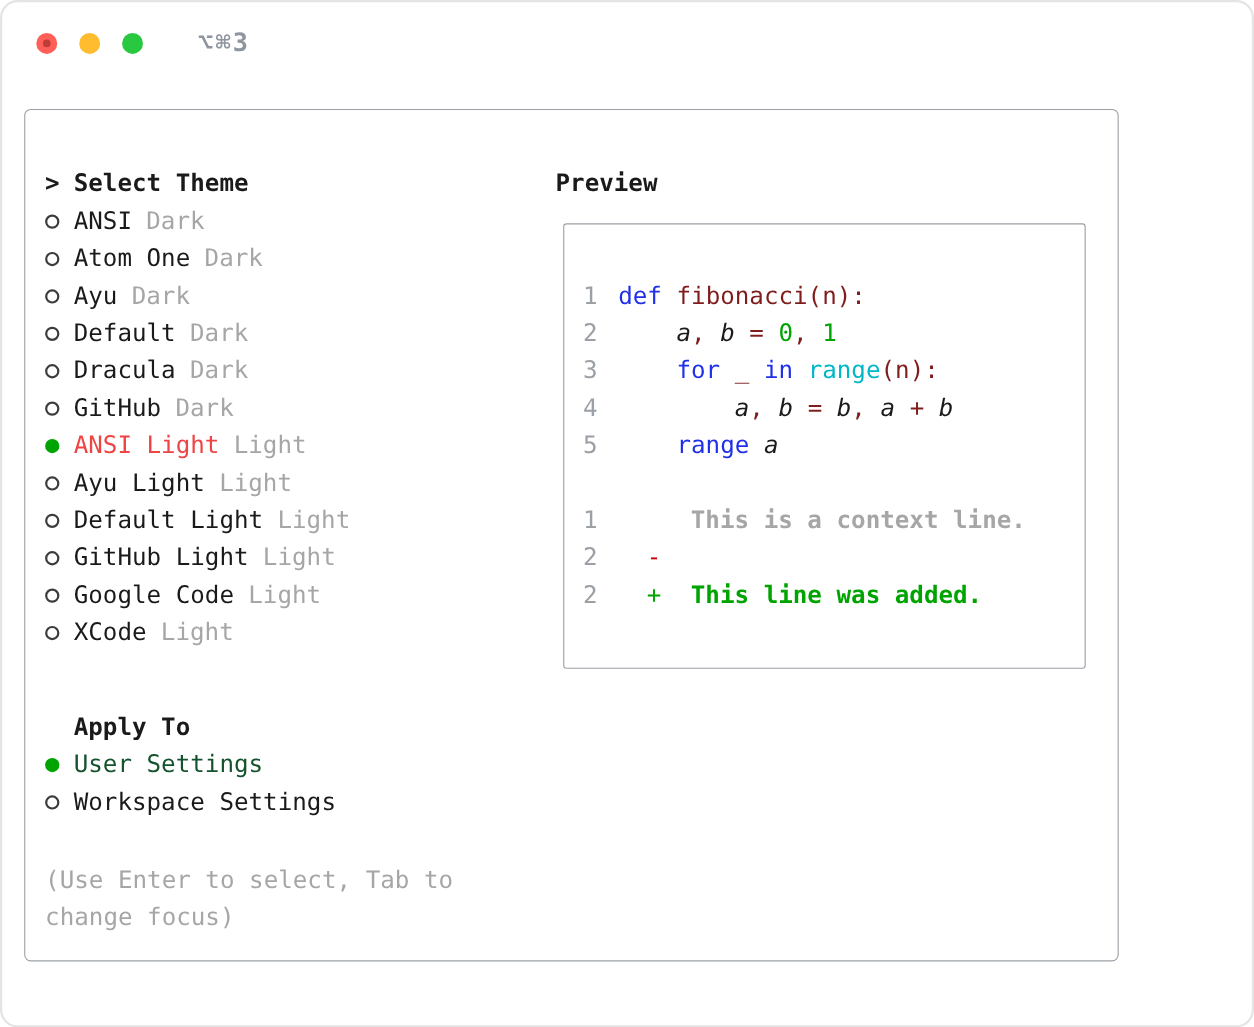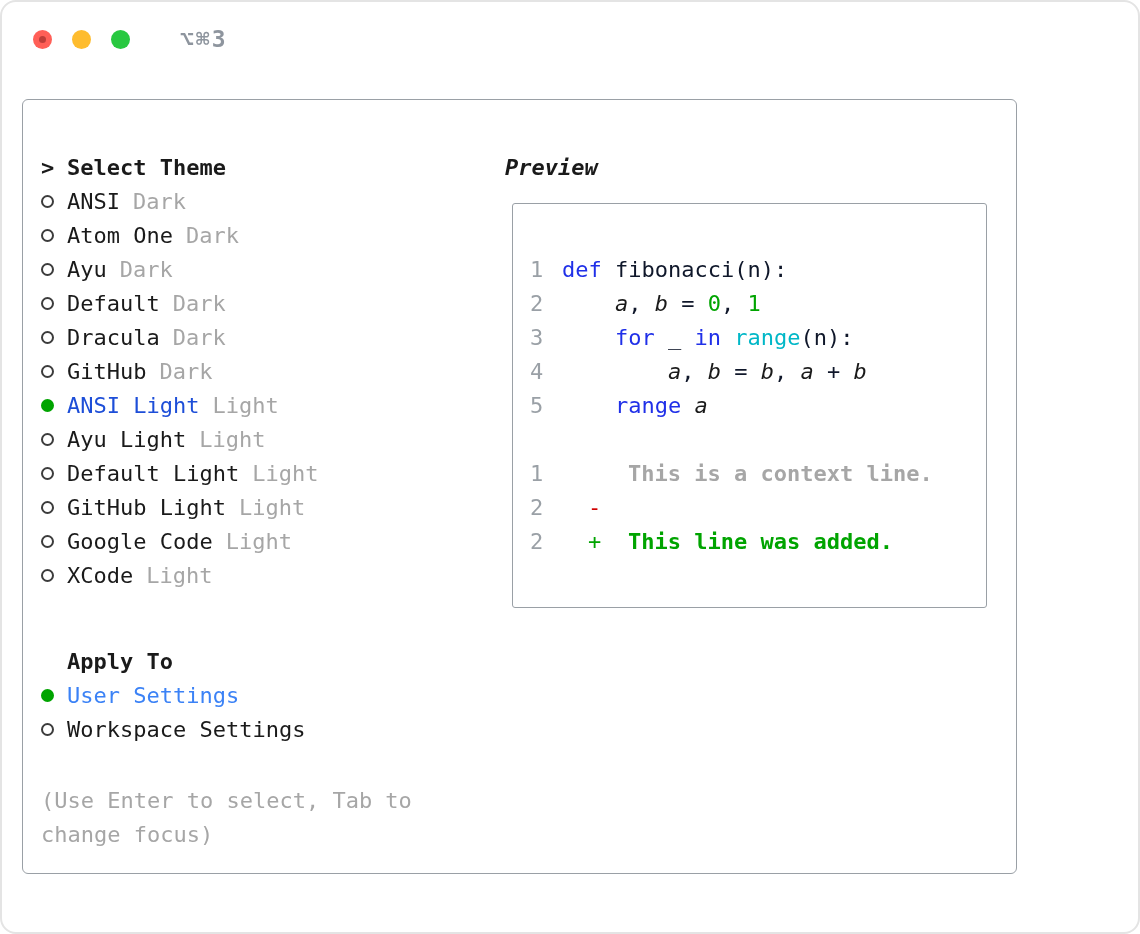--- a/index.html
+++ b/index.html
@@ -39,42 +39,42 @@
   .row { height:34px; display:flex; align-items:center; font-size:22px; }
   .header-row { font-weight:bold; }
   .prompt { display:inline-block; width:26px; }
   .radio {
     width:13px; height:13px; border-radius:50%;
     border:2px solid #3c3c3c; margin-right:13px; flex:0 0 13px;
   }
   .iname { color:#1a1a1a; white-space:pre; }
   .ivar  { color:#a6a6a6; margin-left:13px; white-space:pre;text-align:right; }
   .item.selected .radio { background:#00a400; border-color:#00a400; }
-  .item.selected .iname { color:#1d4ed8; }
+  .item.selected .iname { color:#ef4444; }
   .apply-header { margin-top:52px; padding-left:26px; }
   .option.selected .radio { background:#00a400; border-color:#00a400; }
-  .option.selected .iname { color:#3b82f6; }
+  .option.selected .iname { color:#14532d; }
   .hint {
     margin-top:38px; width:420px;
     font-size:22px; line-height:34px; color:#a6a6a6;
   }
   
   .right { flex:1; }
-  .preview-title { height:34px; display:flex; align-items:center; font-size:22px; font-weight:bold;font-style:italic; }
+  .preview-title { height:34px; display:flex; align-items:center; font-size:22px; font-weight:bold; }
   .pbox {
     width:475px; height:405px;
     border:1px solid #9aa0a6; border-radius:3px;
     margin:19px 0 0 7px;
     padding:48px 0 0 17px;
   }
   .cline, .dline { height:34px; display:flex; align-items:center; font-size:22px; }
   .ln { display:inline-block; width:15px; margin-right:17px; color:#9aa0a6; text-align:left; }
   .ct { white-space:pre; color:#1a1a1a; }
   .ct span { white-space:pre; }
-  .tk  { color:#0f172a; }
+  .tk  { color:#7f1d1d; }
   .tkw { color:#2030e8; }
   .tfn { color:#00b7c7;text-align:center; }
   .tnum{ color:#00a400; }
   .tvar{ color:#1a1a1a; font-style:italic; }
   .blank { height:34px; }
   .dmark { display:inline-block; width:66px; padding-left:26px; white-space:pre; }
   .dtext { white-space:pre;font-weight:bold; }
   .dline.context .dmark, .dline.context .dtext { color:#a6a6a6; }
   .dline.deleted .dmark, .dline.deleted .dtext { color:#d00000; }
   .dline.added   .dmark, .dline.added   .dtext { color:#00a400; }

